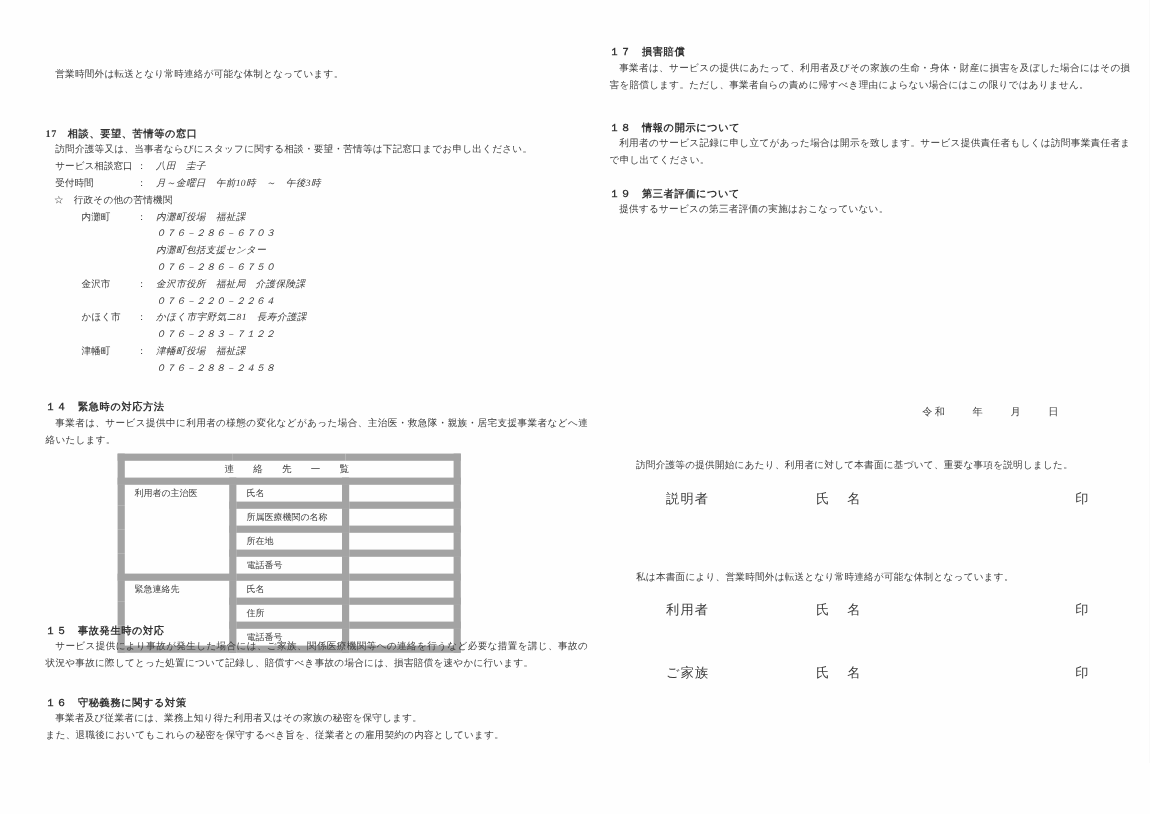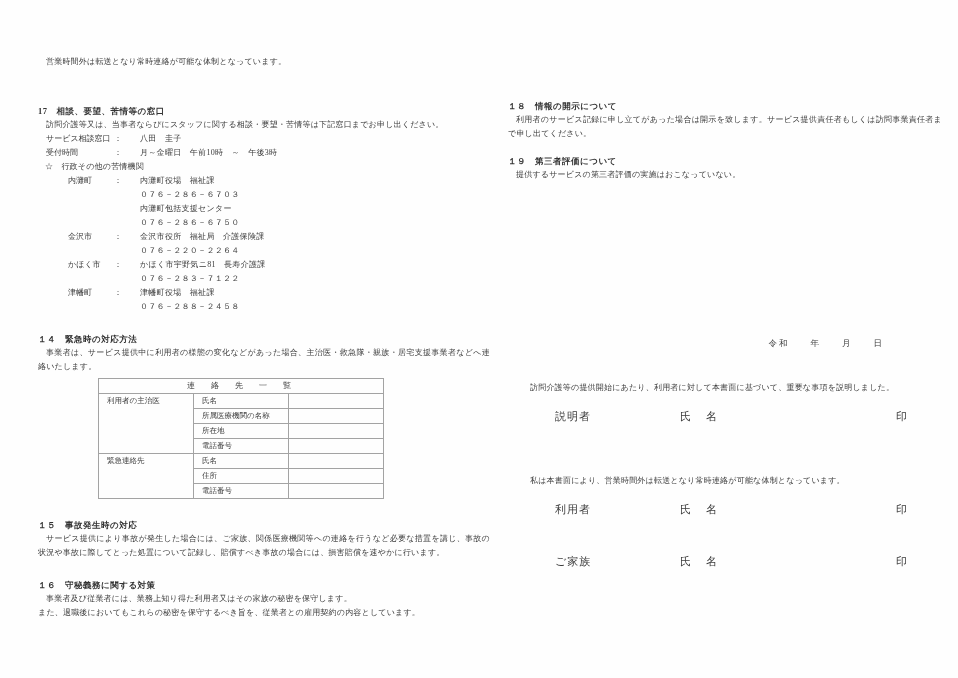--- a/index.html
+++ b/index.html
@@ -22,30 +22,30 @@
   .bd{
     font-size:8px;line-height:14px;letter-spacing:0.2px;
     text-indent:8px;text-align:justify;
   }
   .ln{font-size:8px;line-height:14px;letter-spacing:0.2px;white-space:nowrap;}
   .ln.indent{text-indent:8px;}
   .row{position:relative;height:14px;font-size:8px;line-height:14px;white-space:nowrap;}
   .row .lab{position:absolute;left:8px;}
   .row.agency .lab{left:30px;}
   .row .col{position:absolute;left:76px;}
-  .row .val{position:absolute;left:102px;letter-spacing:0.3px;}
+  .row .val{position:absolute;left:92px;letter-spacing:0.3px;font-style:italic;}
   table.contact{
     border-collapse:collapse;
     margin:4px 0 0 60px;
     table-layout:fixed;width:286px;
     font-size:7.5px;color:#3b3b3b;
     border:1.5px solid #4a4a4a;
   }
   table.contact td{
-    border:1px solid #a3a3a3;
+    border:6px solid #a3a3a3;
     padding:0 8px;height:14px;line-height:13px;
     vertical-align:top;overflow:hidden;white-space:nowrap;font-family:Liberation Serif, serif;
   }
   td.t-title{
     text-align:center;letter-spacing:4px;height:12px;line-height:12px;
     font-size:8px;
   }
   td.t-group{width:50px;}
   td.t-lab{width:108px;}
   td.t-val{width:128px;}
@@ -174,20 +174,24 @@
     <div class="hd">１５　事故発生時の対応</div>
     <div class="bd">サービス提供により事故が発生した場合には、ご家族、関係医療機関等への連絡を行うなど必要な措置を講じ、事故の状況や事故に際してとった処置について記録し、賠償すべき事故の場合には、損害賠償を速やかに行います。</div>
   </div>
 
   <div class="sec col-l" style="top:578px">
     <div class="hd">１６　守秘義務に関する対策</div>
     <div class="ln indent">事業者及び従業者には、業務上知り得た利用者又はその家族の秘密を保守します。</div>
     <div class="ln">また、退職後においてもこれらの秘密を保守するべき旨を、従業者との雇用契約の内容としています。</div>
   </div>
 
+  <div class="sec col-r" style="top:36px">
+    <div class="hd">１７　損害賠償</div>
+    <div class="bd">事業者は、サービスの提供にあたって、利用者及びその家族の生命・身体・財産に損害を及ぼした場合にはその損害を賠償します。ただし、事業者自らの責めに帰すべき理由によらない場合にはこの限りではありません。</div>
+  </div>
 
   <div class="sec col-r" style="top:99px">
     <div class="hd">１８　情報の開示について</div>
     <div class="bd">利用者のサービス記録に申し立てがあった場合は開示を致します。サービス提供責任者もしくは訪問事業責任者まで申し出てください。</div>
   </div>
 
   <div class="sec col-r" style="top:154px">
     <div class="hd">１９　第三者評価について</div>
     <div class="bd">提供するサービスの第三者評価の実施はおこなっていない。</div>
   </div>

